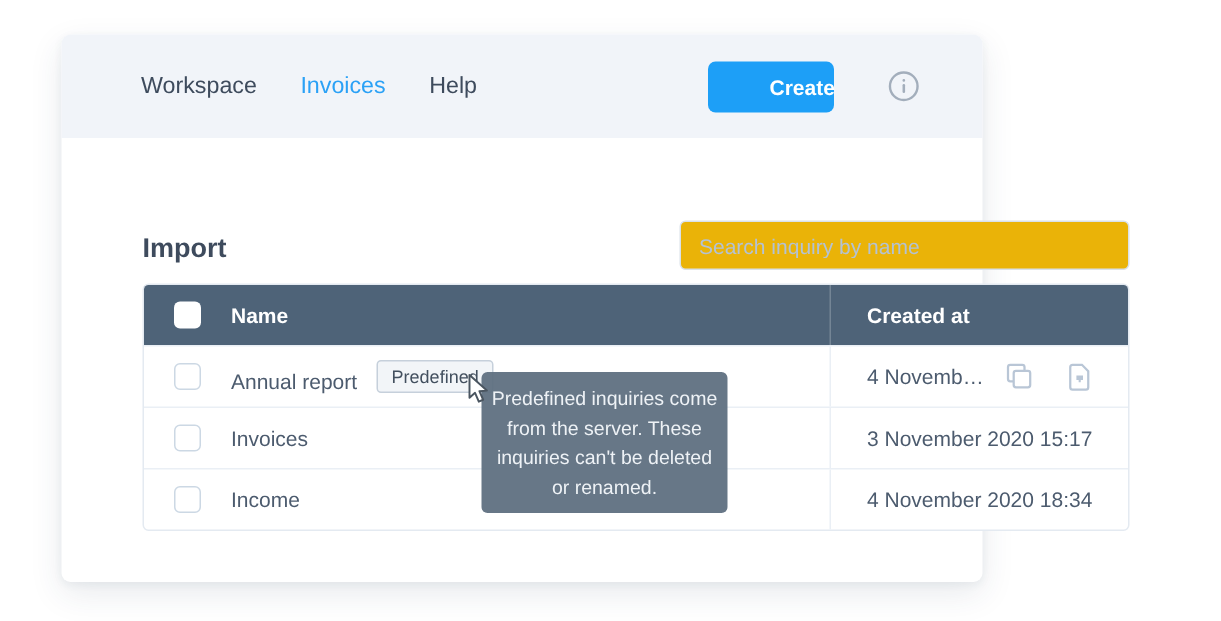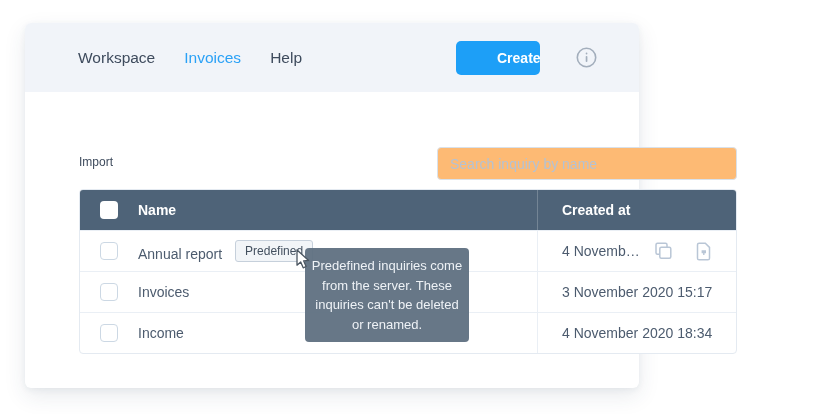--- a/index.html
+++ b/index.html
@@ -1,43 +1,43 @@
 <!DOCTYPE html>
 <html><head>
 <meta charset="utf-8">
 <style>
   * { margin:0; padding:0; box-sizing:border-box; }
   html,body { width:814px; height:414px; background:#ffffff; font-family:"Liberation Sans", sans-serif; overflow:hidden; }
   .card {
-    position:absolute; left:25px; top:23px; width:614px; height:365px;
+    position:absolute; left:41px; top:23px; width:614px; height:365px;
     background:#ffffff; border-radius:6px;
     box-shadow:0 8px 22px rgba(40,60,90,0.10), 0 2px 6px rgba(40,60,90,0.06);
   }
   .topbar {
     position:absolute; left:0; top:0; width:100%; height:69px;
     background:#f1f4f9; border-radius:6px 6px 0 0;
     display:flex; align-items:center; padding:0 20px 0 53px;
   }
   .nav { display:flex; align-items:center; gap:29px; }
   .nav-item { font-size:15.5px; color:#3e4b5d; cursor:pointer; }
   .nav-item.active { color:#2aa1f6; }
   .spacer { flex:1; }
   .create-btn {
     background:#1d9ff7; color:#ffffff; font-weight:bold; font-size:14px;
     border:none; border-radius:5px; width:84px; height:34px; cursor:pointer;
     font-family:"Liberation Sans", sans-serif;
     padding-left:41px;
   }
   .info-wrap { margin-left:36px; margin-right:22px; display:flex; align-items:center; }
-  .section-label { position:absolute; left:54px; top:132px; font-size:12px; font-weight:normal; color:#3e4b5d; }
+  .section-label { position:absolute; left:54px; top:132px; font-size:18px; font-weight:bold; color:#3e4b5d; }
   .search-input {
     position:absolute; left:412px; top:124px; width:300px; height:33px;
     border:1px solid #d9e1ea; border-radius:4px; padding:0 12px;
     font-size:14px; color:#4c5b6e; font-family:"Liberation Sans", sans-serif;
-    background:#fdba74; outline:none;
+    background:#eab308; outline:none;
   }
   .search-input::placeholder { color:#b4c2d3; }
   .table {
     position:absolute; left:54px; top:166px; width:658px;
     border:1px solid #e4eaf1; border-radius:4px; background:#ffffff;
   }
   .thead {
     display:flex; height:40px; background:#4e6378; color:#ffffff;
     border-radius:3px 3px 0 0; align-items:center; font-size:14px; font-weight:bold;
   }

